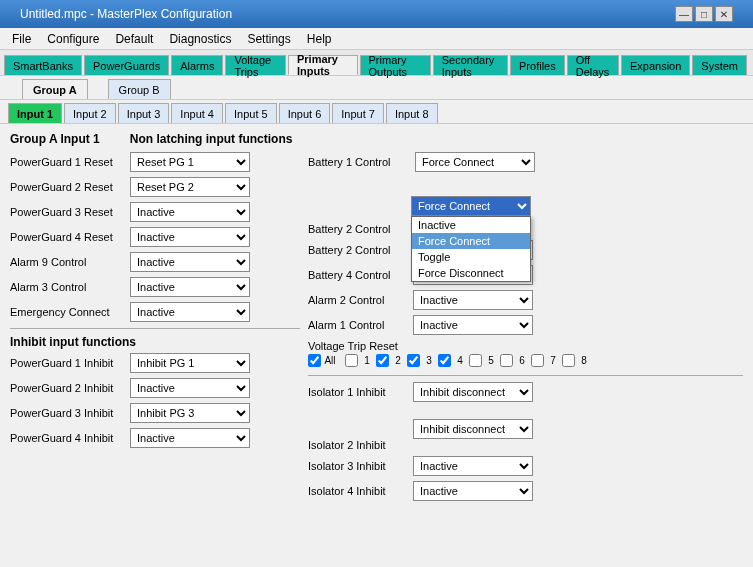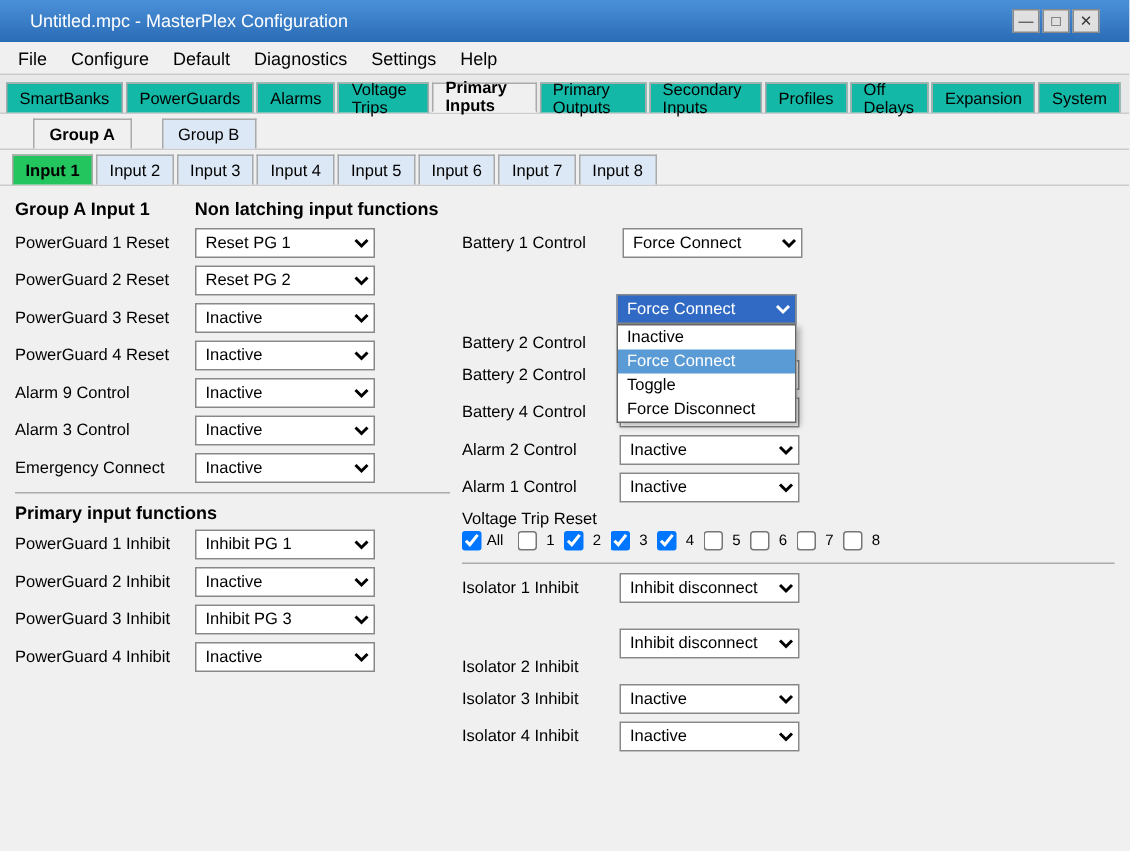--- a/index.html
+++ b/index.html
@@ -324,21 +324,21 @@
       </div>
 
       <div class="form-row">
         <span class="form-label">Emergency Connect</span>
         <select class="form-select">
           <option>Inactive</option>
         </select>
       </div>
 
       <hr class="divider-line">
-      <div class="section-sub-header">Primary input functions</div>
+      <div class="section-sub-header">Inhibit input functions</div>
 
       <div class="form-row">
         <span class="form-label">PowerGuard 1 Inhibit</span>
         <select class="form-select">
           <option>Inhibit PG 1</option>
         </select>
       </div>
       <div class="form-row">
         <span class="form-label">PowerGuard 2 Inhibit</span>
         <select class="form-select">

